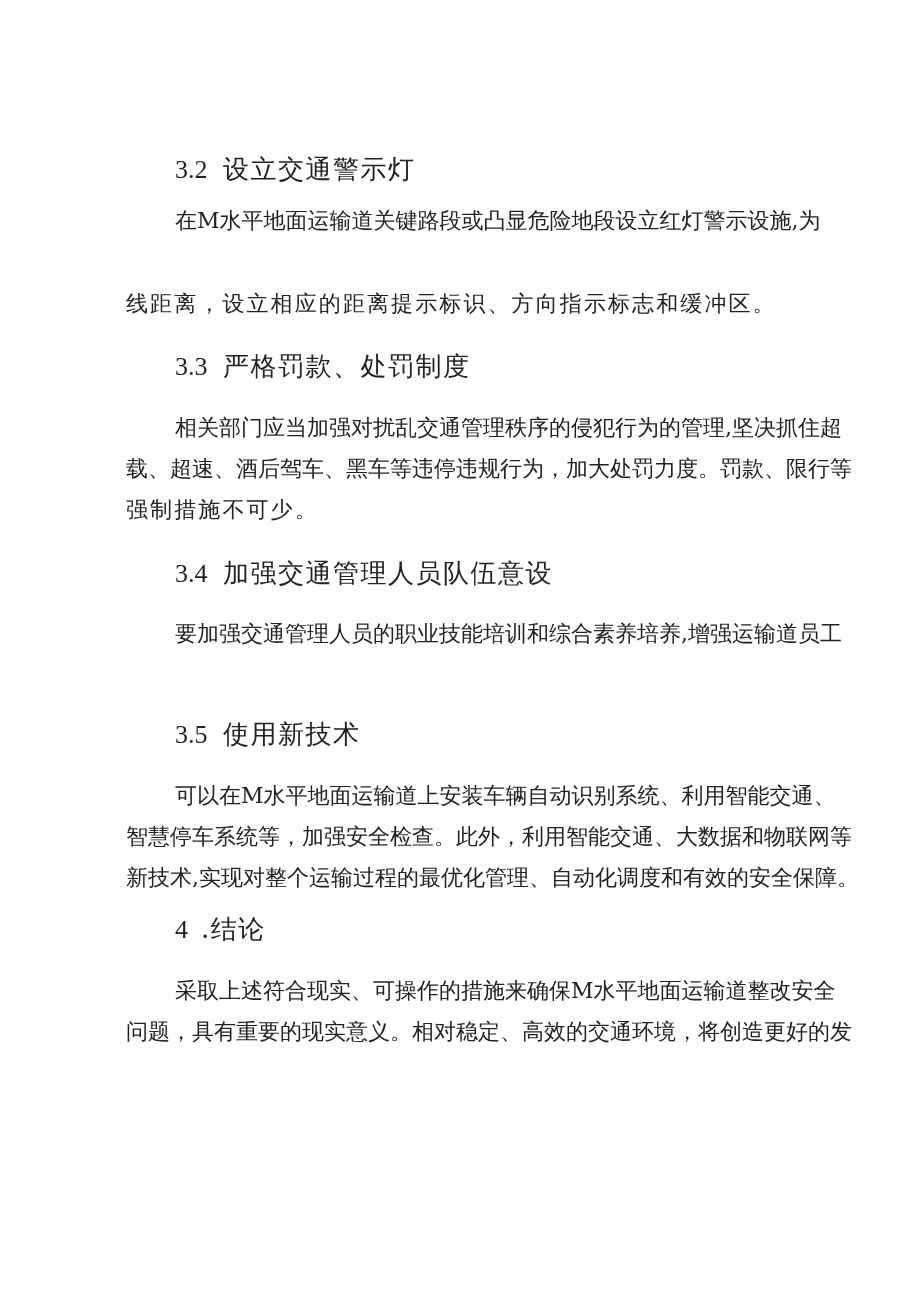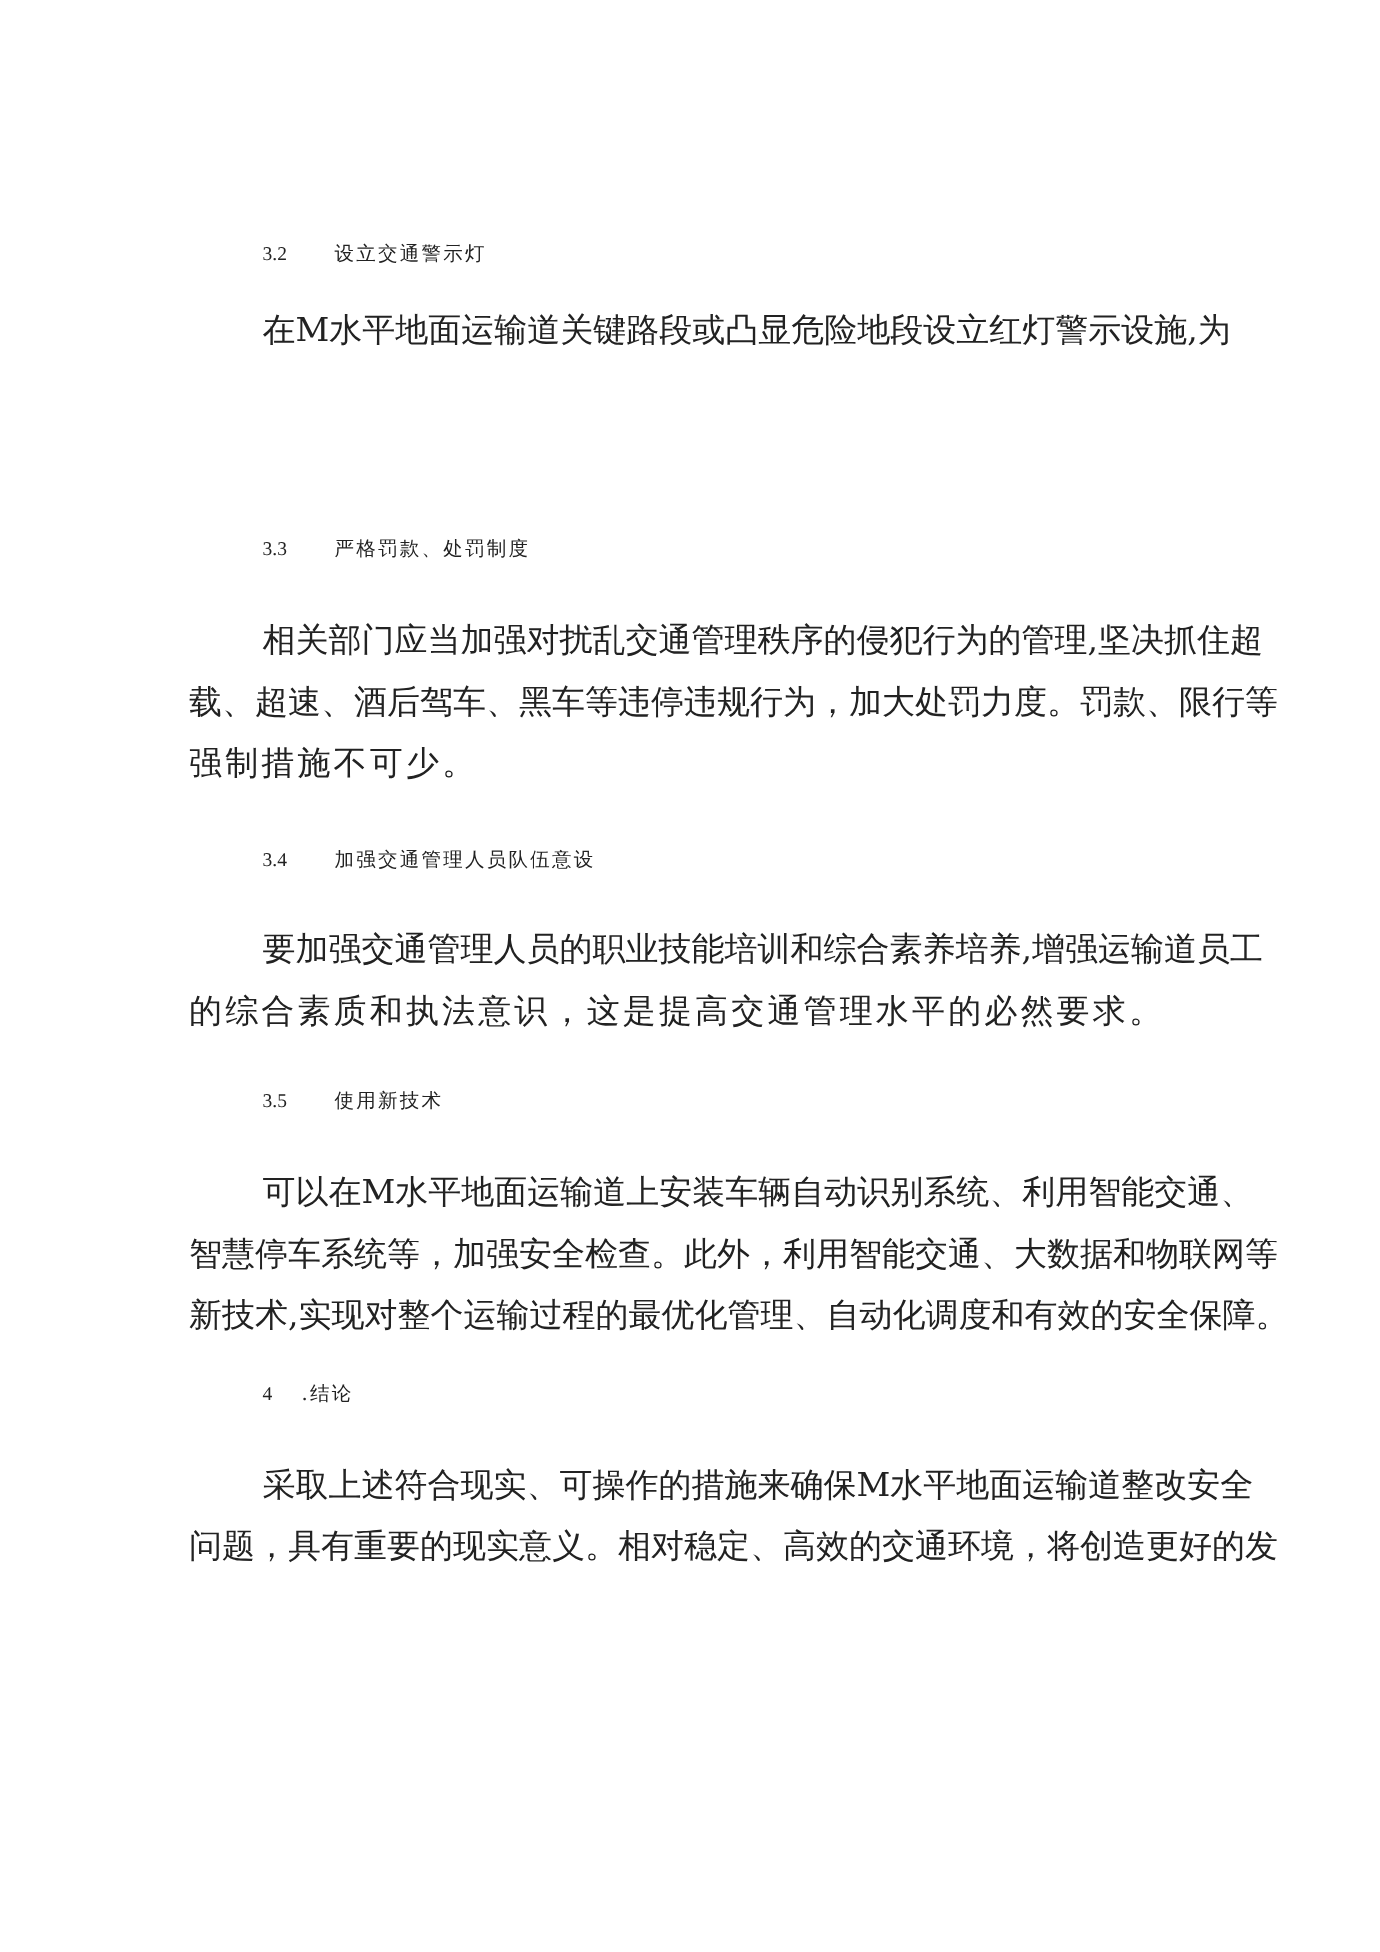--- a/index.html
+++ b/index.html
@@ -2,47 +2,47 @@
 <html><head>
 <meta charset="utf-8">
 <style>
   html, body { margin: 0; padding: 0; background: #ffffff; }
   body { width: 920px; height: 1301px; position: relative; overflow: hidden;
          font-family: "DejaVu Serif", "Liberation Serif", serif; color: #222222; }
   .page { position: absolute; left: 0; top: 0; width: 920px; height: 1301px; }
   .line { position: absolute; left: 126px; width: 672px; font-size: 22px; line-height: 24px;
           white-space: nowrap; letter-spacing: 2.1px; }
   .line.indent { left: 175px; width: 623px; }
-  .heading { position: absolute; left: 175px; font-size: 13px; line-height: 24px; white-space: nowrap; }
+  .heading { position: absolute; left: 175px; font-size: 26px; line-height: 24px; white-space: nowrap; }
   .heading .num { font-family: "Liberation Serif", serif; display: inline-block; width: 48px; }
   .heading .title { letter-spacing: 1.5px; }
   .justify { text-align: justify; text-align-last: justify; letter-spacing: 0; }
 </style>
 </head>
 <body>
 
 <div class="page">
 
   <div class="heading" style="top:157px">
     <span class="num">3.2</span><span class="title">设立交通警示灯</span>
   </div>
   <div class="line indent justify" style="top:209px">在M水平地面运输道关键路段或凸显危险地段设立红灯警示设施,为</div>
+  <div class="line" style="top:292px">线距离，设立相应的距离提示标识、方向指示标志和缓冲区。</div>
 
   <div class="heading" style="top:354px">
     <span class="num">3.3</span><span class="title">严格罚款、处罚制度</span>
   </div>
   <div class="line indent justify" style="top:416px">相关部门应当加强对扰乱交通管理秩序的侵犯行为的管理,坚决抓住超</div>
   <div class="line justify" style="top:457px">载、超速、酒后驾车、黑车等违停违规行为，加大处罚力度。罚款、限行等</div>
   <div class="line" style="top:498px">强制措施不可少。</div>
 
   <div class="heading" style="top:561px">
     <span class="num">3.4</span><span class="title">加强交通管理人员队伍意设</span>
   </div>
   <div class="line indent justify" style="top:622px">要加强交通管理人员的职业技能培训和综合素养培养,增强运输道员工</div>
-  <div class="line" style="top:663px">的综合素质和执法意识，这是提高交通管理水平的必然要求。</div>
 
   <div class="heading" style="top:722px">
     <span class="num">3.5</span><span class="title">使用新技术</span>
   </div>
   <div class="line indent justify" style="top:784px">可以在M水平地面运输道上安装车辆自动识别系统、利用智能交通、</div>
   <div class="line justify" style="top:866px">新技术,实现对整个运输过程的最优化管理、自动化调度和有效的安全保障。</div>
   <div class="line justify" style="top:825px">智慧停车系统等，加强安全检查。此外，利用智能交通、大数据和物联网等</div>
 
   <div class="heading" style="top:917px">
     <span class="num" style="width:26px">4</span><span class="title">.结论</span>

